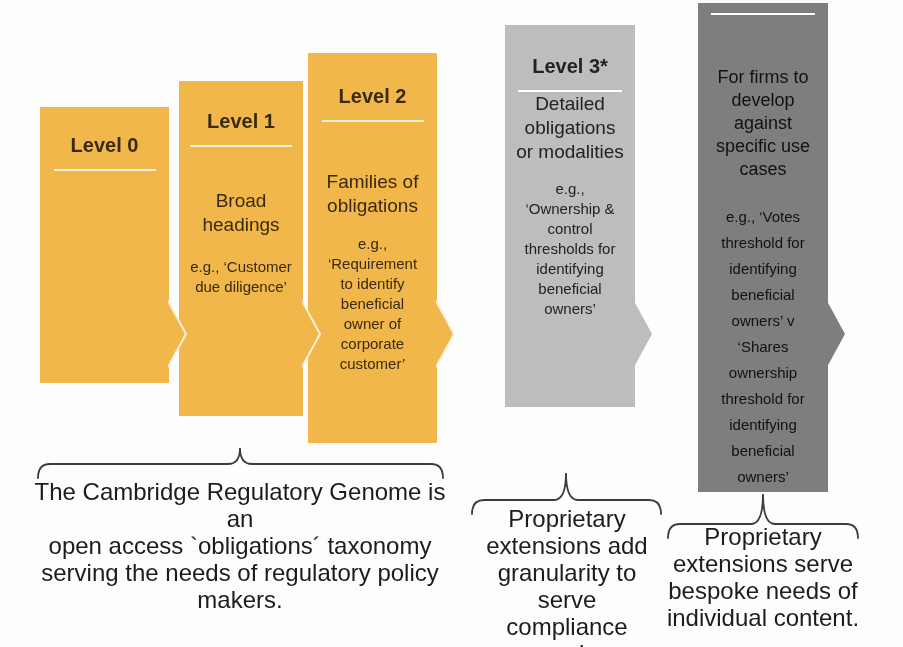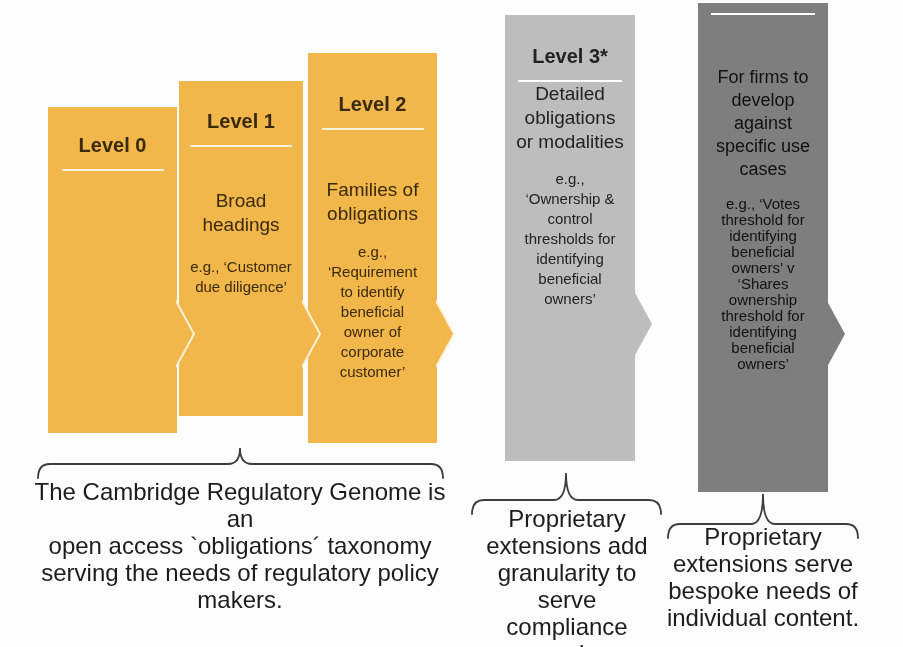--- a/index.html
+++ b/index.html
@@ -1,48 +1,48 @@
 <!DOCTYPE html>
 <html><head>
 <meta charset="utf-8">
 <style>
   html,body{margin:0;padding:0;}
   body{font-family:"Liberation Sans","DejaVu Sans",sans-serif;background:#ffffff;}
   .canvas{position:relative;width:903px;height:647px;overflow:hidden;background:#FDFDFD;}
 
   .column{position:absolute;text-align:center;}
-  #col-0{left:48px;top:107px;width:129px;height:326px;z-index:5;}
+  #col-0{left:40px;top:107px;width:129px;height:276px;z-index:5;}
   #col-1{left:179px;top:81px;width:124px;height:335px;z-index:4;}
   #col-2{left:308px;top:53px;width:129px;height:390px;z-index:3;}
-  #col-3{left:505px;top:15px;width:130px;height:446px;z-index:2;}
+  #col-3{left:505px;top:25px;width:130px;height:382px;z-index:2;}
   #col-4{left:698px;top:3px;width:130px;height:489px;z-index:1;}
 
   .col-title{font-size:20px;font-weight:bold;line-height:28px;white-space:pre-line;}
   #col-0 .col-title{margin-top:24px;}
   #col-1 .col-title{margin-top:26px;}
-  #col-2 .col-title{margin-top:37px;}
+  #col-2 .col-title{margin-top:29px;}
   #col-3 .col-title{margin-top:27px;}
   #col-4 .col-title{margin-top:27px;}
 
   .col-rule{height:2px;width:102px;margin:10px auto 0 auto;}
   #col-3 .col-rule,#col-4 .col-rule{width:104px;}
 
   .col-body{font-size:19px;line-height:24px;white-space:pre-line;}
   #col-0 .col-body{margin-top:44px;}
   #col-1 .col-body{margin-top:42px;}
   #col-2 .col-body{margin-top:48px;}
   #col-3 .col-body{}
   #col-4 .col-body{margin-top:51px;font-size:18px;line-height:23px;}
 
   .col-eg{font-size:15px;line-height:20px;white-space:pre-line;}
   #col-0 .col-eg{margin-top:22px;}
   #col-1 .col-eg{margin-top:20px;}
   #col-2 .col-eg{margin-top:16px;}
   #col-3 .col-eg{margin-top:15px;}
-  #col-4 .col-eg{margin-top:15px;line-height:16px;}
+  #col-4 .col-eg{margin-top:23px;line-height:26px;}
 
   .tip{position:absolute;right:-20px;width:21px;height:70px;}
   #col-0 .tip{top:192px;}
   #col-1 .tip{top:218px;}
   #col-2 .tip{top:246px;}
   #col-3 .tip{top:274px;}
   #col-4 .tip{top:296px;}
 
   .braces-overlay{position:absolute;left:0;top:0;width:903px;height:647px;pointer-events:none;z-index:6;}
   .brace{fill:none;stroke-width:1.8;stroke-linecap:round;}

